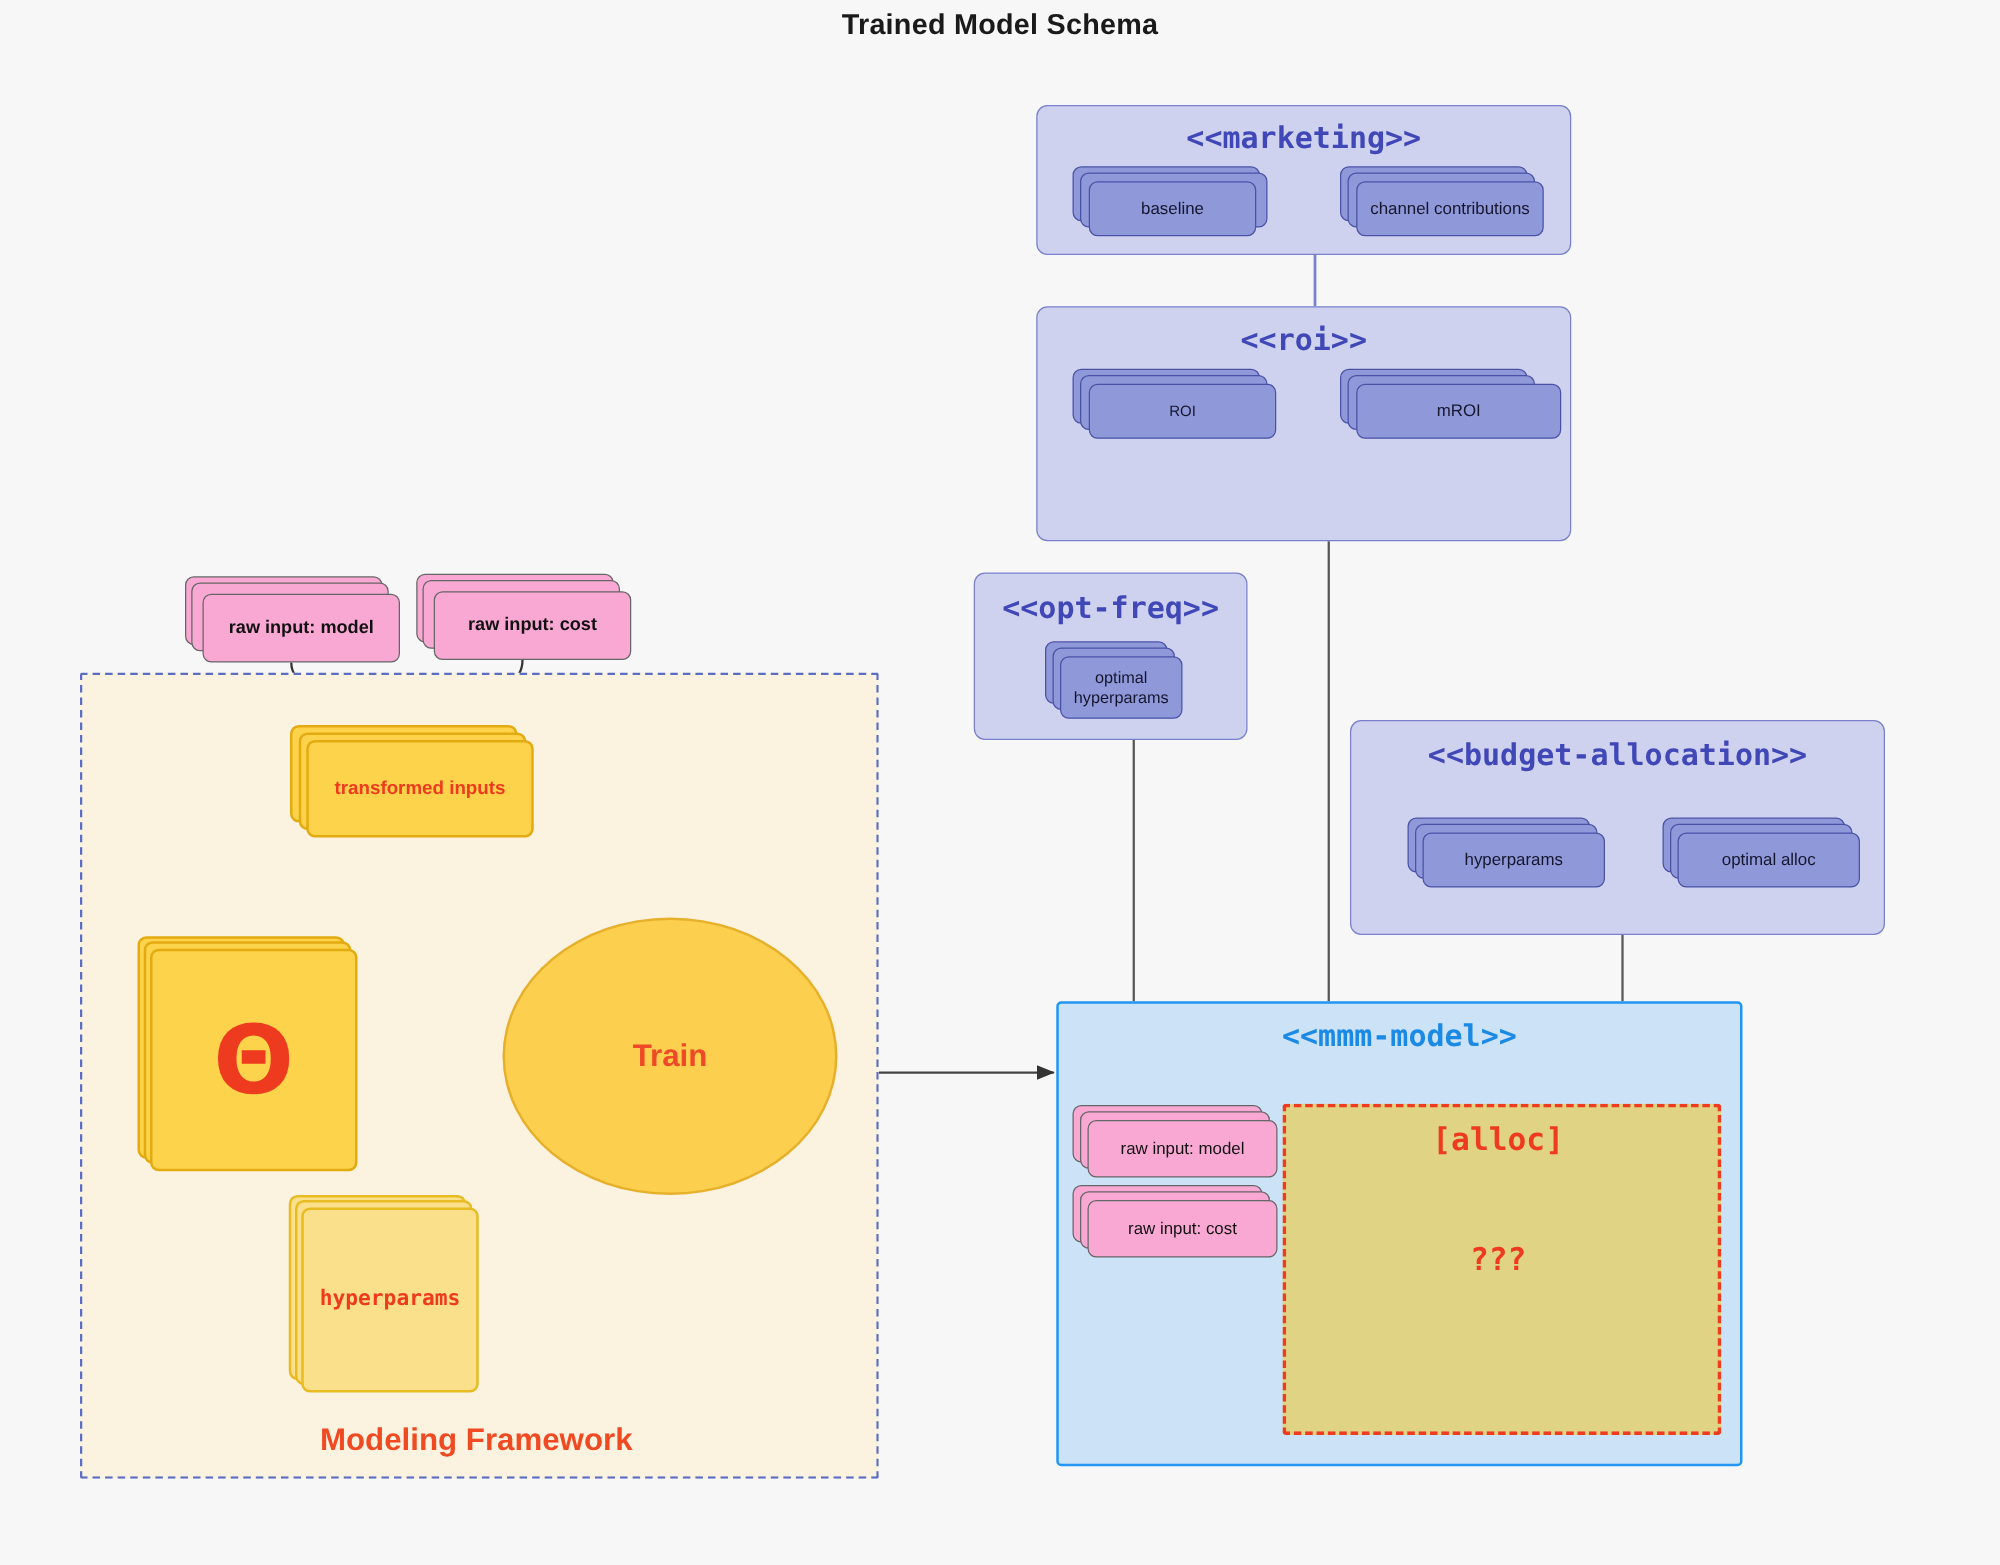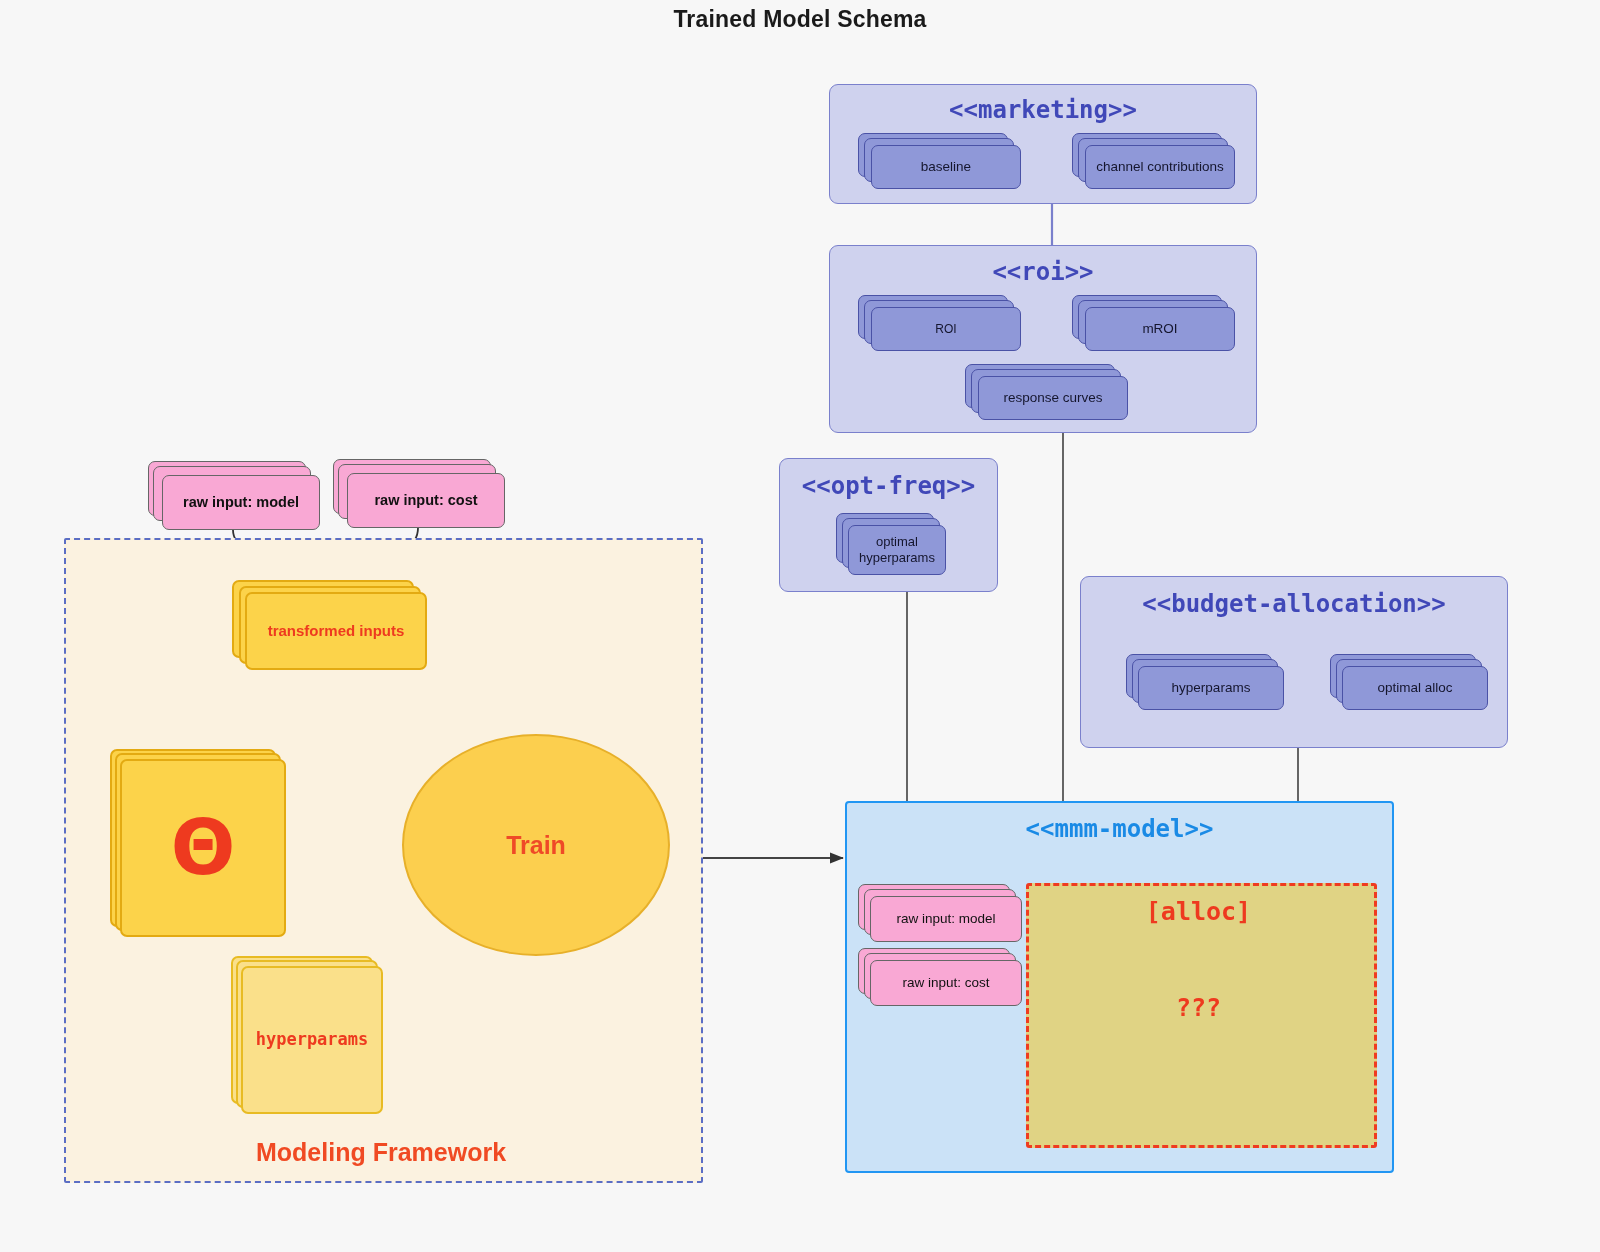--- a/index.html
+++ b/index.html
@@ -217,21 +217,21 @@
   <div class="ellipse" style="left:402px;top:734px;width:264px;height:218px;">
     <span>Train</span>
   </div>
 
   <div class="abs pkg" style="left:829px;top:84px;width:428px;height:120px;"></div>
   <div class="pkg-title" style="left:829px;top:96px;width:428px;font-size:24px;">&lt;&lt;marketing&gt;&gt;</div>
 
   <div class="node purple" style="left:858px;top:133px;width:163px;height:56px;">
     <div class="back2" style="left:0;top:0;width:150px;height:44px;"></div>
     <div class="back1" style="left:6px;top:5px;width:150px;height:44px;"></div>
-    <div class="front" style="left:13px;top:12px;width:150px;height:44px;font-size:13.5px;">
+    <div class="front" style="left:13px;top:12px;width:134px;height:44px;font-size:13.5px;">
       <span>baseline</span>
     </div>
   </div>
 
   <div class="node purple" style="left:1072px;top:133px;width:163px;height:56px;">
     <div class="back2" style="left:0;top:0;width:150px;height:44px;"></div>
     <div class="back1" style="left:6px;top:5px;width:150px;height:44px;"></div>
     <div class="front" style="left:13px;top:12px;width:150px;height:44px;font-size:13.5px;">
       <span>channel contributions</span>
     </div>
@@ -244,32 +244,25 @@
     <div class="back2" style="left:0;top:0;width:150px;height:44px;"></div>
     <div class="back1" style="left:6px;top:5px;width:150px;height:44px;"></div>
     <div class="front" style="left:13px;top:12px;width:150px;height:44px;font-size:12px;">
       <span>ROI</span>
     </div>
   </div>
 
   <div class="node purple" style="left:1072px;top:295px;width:163px;height:56px;">
     <div class="back2" style="left:0;top:0;width:150px;height:44px;"></div>
     <div class="back1" style="left:6px;top:5px;width:150px;height:44px;"></div>
-    <div class="front" style="left:13px;top:12px;width:150px;height:44px;font-size:13.5px;">
+    <div class="front" style="left:13px;top:12px;width:164px;height:44px;font-size:13.5px;">
       <span>mROI</span>
     </div>
   </div>
 
-  <div class="node purple" style="left:965px;top:364px;width:163px;height:56px;">
-    <div class="back2" style="left:0;top:0;width:150px;height:44px;"></div>
-    <div class="back1" style="left:6px;top:5px;width:150px;height:44px;"></div>
-    <div class="front" style="left:13px;top:12px;width:150px;height:44px;font-size:13.5px;">
-      <span>response curves</span>
-    </div>
-  </div>
 
   <div class="abs pkg" style="left:779px;top:458px;width:219px;height:134px;"></div>
   <div class="pkg-title" style="left:779px;top:472px;width:219px;font-size:24px;">&lt;&lt;opt-freq&gt;&gt;</div>
 
   <div class="node purple" style="left:836px;top:513px;width:110px;height:62px;padding-left:32px;">
     <div class="back2" style="left:0;top:0;width:98px;height:50px;"></div>
     <div class="back1" style="left:6px;top:5px;width:98px;height:50px;"></div>
     <div class="front" style="left:12px;top:12px;width:98px;height:50px;font-size:13px;flex-direction:column;">
       <span>optimal</span>
       <span>hyperparams</span>

